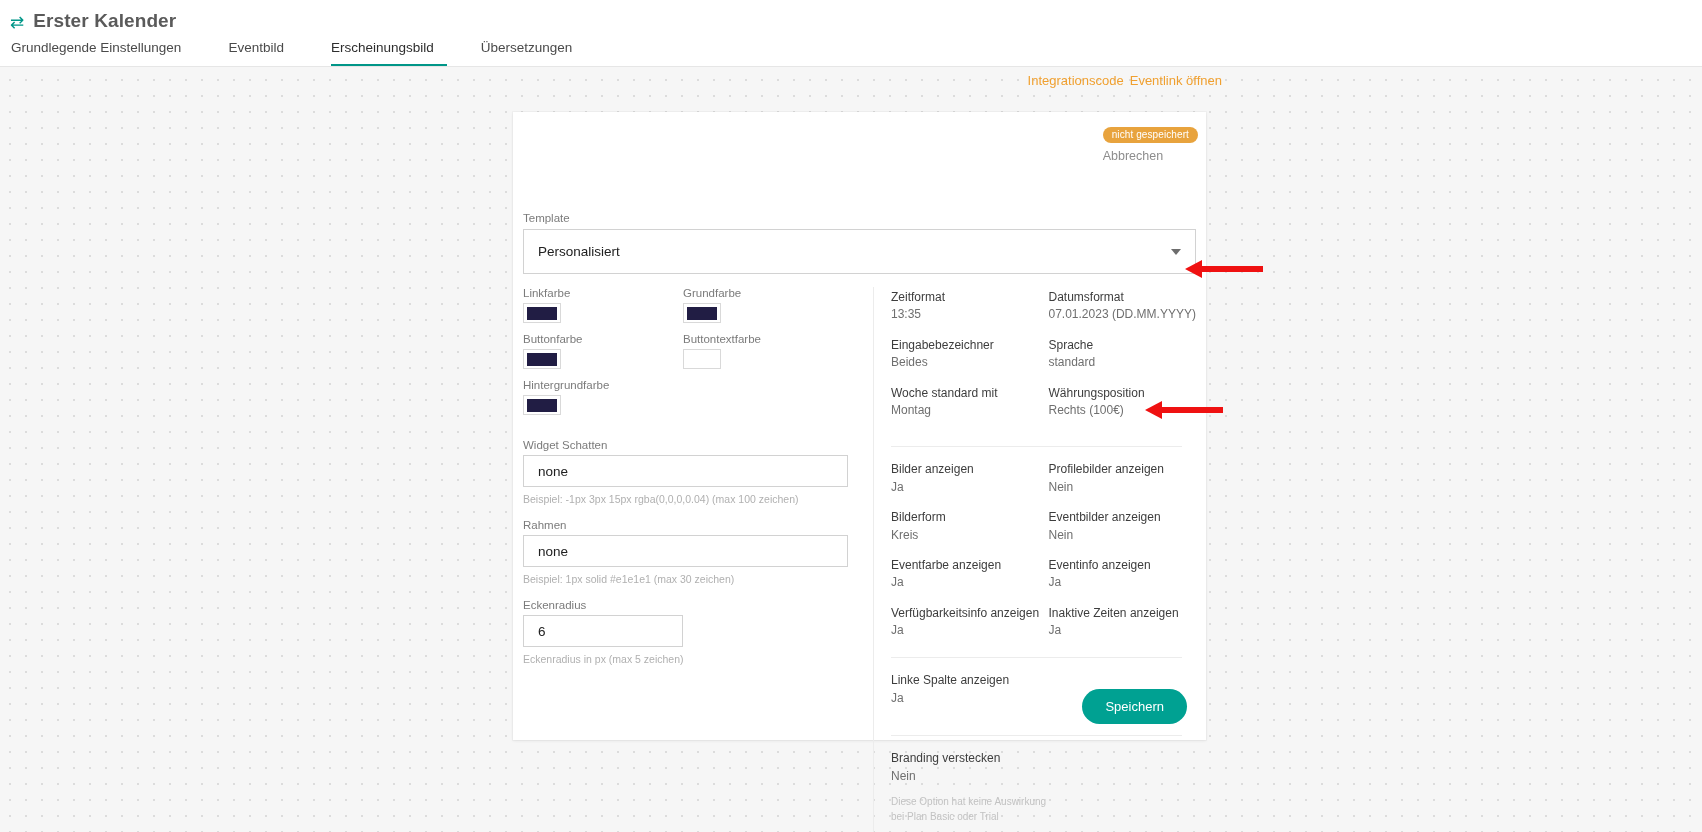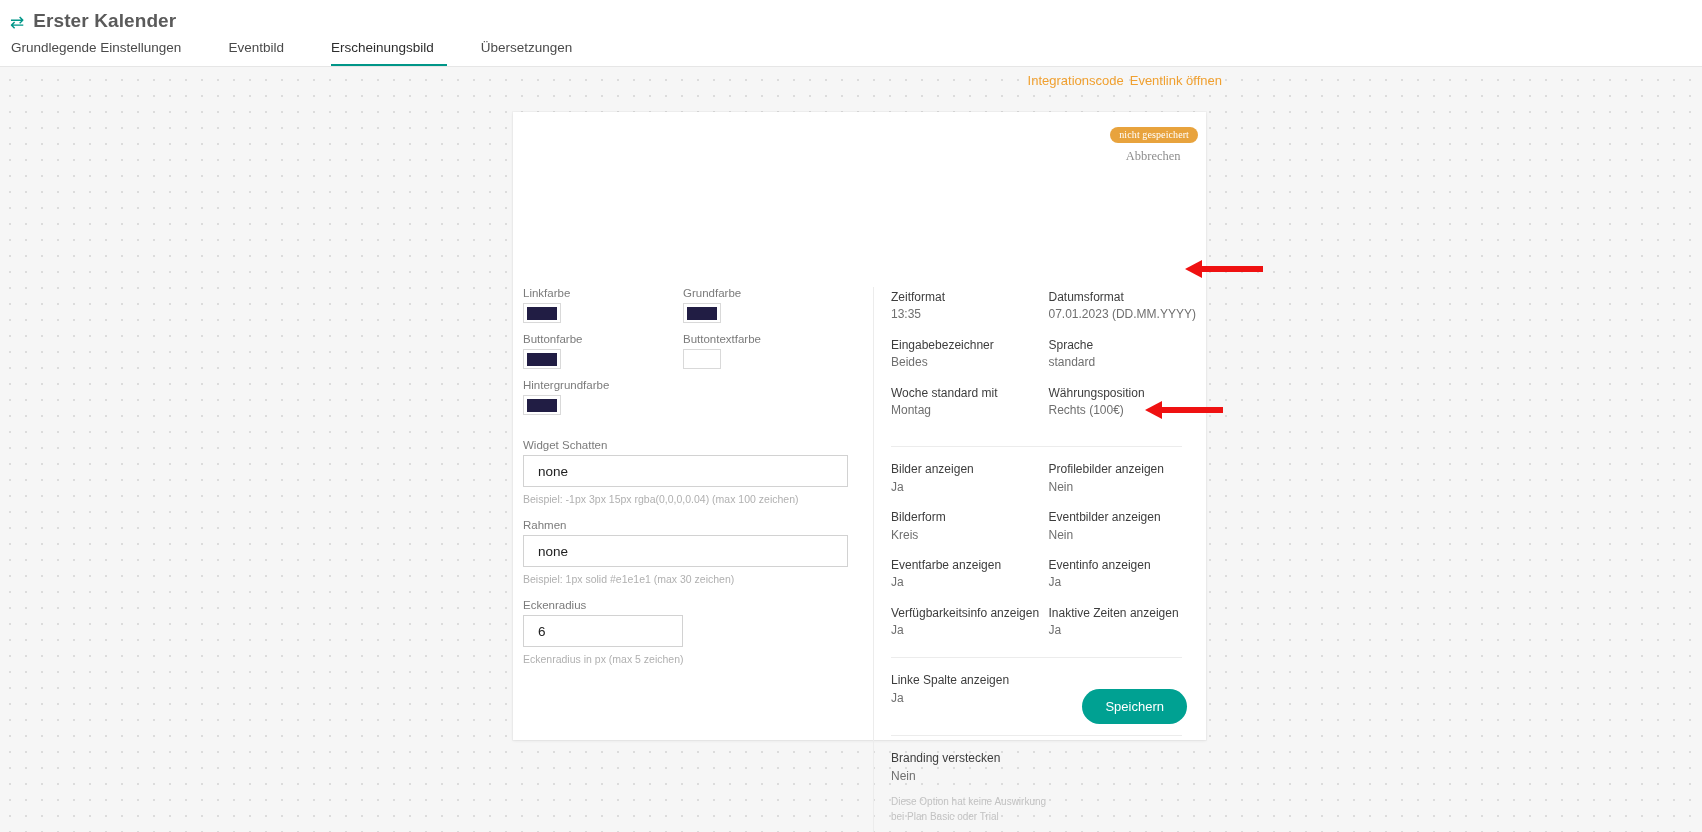--- a/index.html
+++ b/index.html
@@ -98,22 +98,21 @@
     width: 693px;
     height: 628px;
     background: #ffffff;
     box-shadow: 0 1px 3px rgba(0,0,0,.07), 0 0 0 1px rgba(0,0,0,.025);
   }
 
   #card-topbar {
     position: absolute;
     right: 8px;
     top: 12px;
-    text-align: center;
-    font-family: Liberation Serif, serif;
+    text-align: left;
   }
   #unsaved-badge {
     display: inline-block;
     background: #e8a33d;
     color: #ffffff;
     font-size: 10px;
     border-radius: 9px;
     padding: 2.5px 9px 3px 9px;
     letter-spacing: .1px;
   }
@@ -267,20 +266,27 @@
     <a>Eventlink öffnen</a>
   </div>
 
   <div id="card">
 
     <div id="card-topbar">
       <span id="unsaved-badge">nicht gespeichert</span>
       <span id="cancel-link">Abbrechen</span>
     </div>
 
+    <div id="template-block">
+      <span class="fld-label">Template</span>
+      <div id="template-select">
+        <span id="template-value">Personalisiert</span>
+        <span id="template-caret"></span>
+      </div>
+    </div>
 
     <div id="body-cols">
 
       <div id="left-col">
 
         <div class="swatch-row">
           <div class="swatch-cell">
             <span class="swatch-cap">Linkfarbe</span>
             <div class="swatch-box">
               <div class="swatch-fill" style="background:#211d44"></div>

